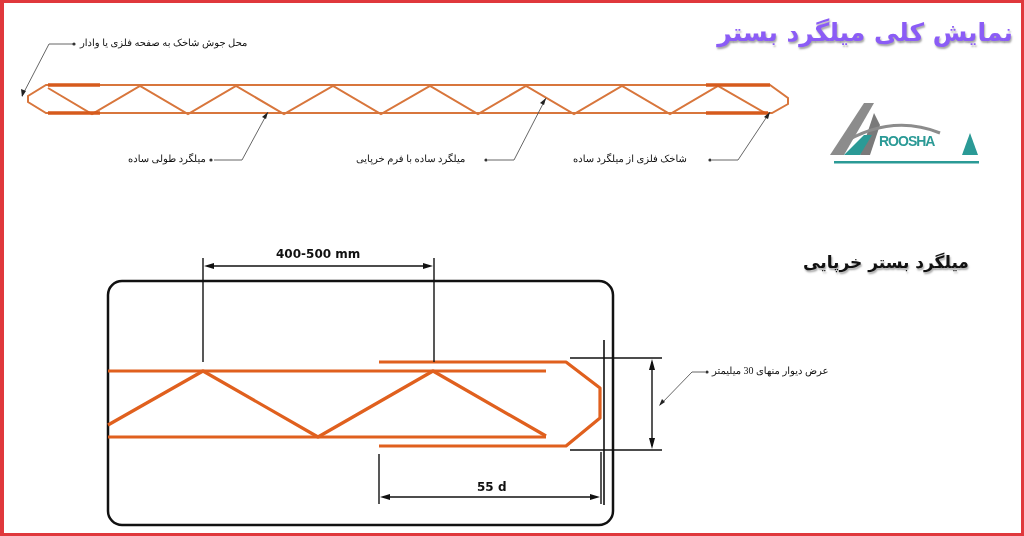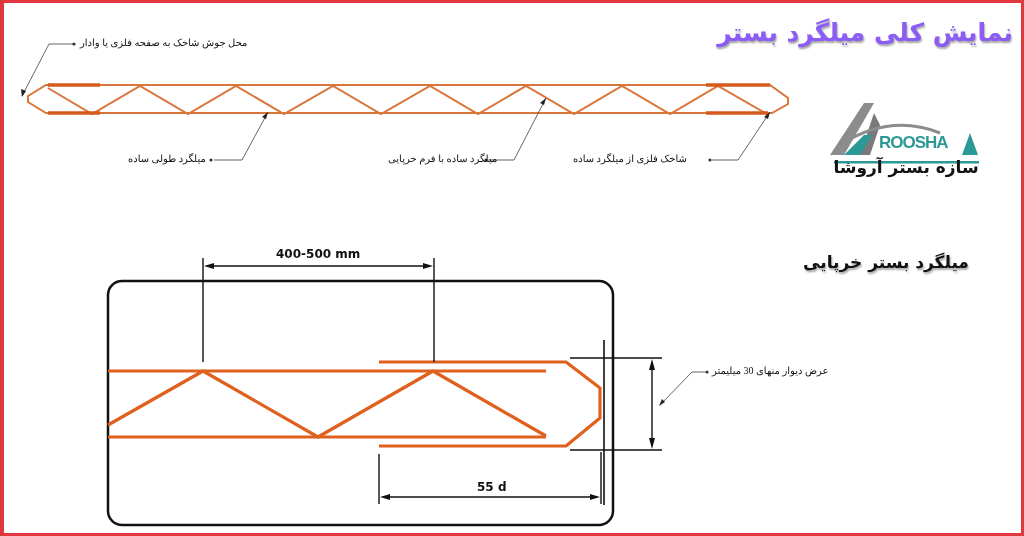--- a/index.html
+++ b/index.html
@@ -4,21 +4,21 @@
 <style>
   html, body { margin:0; padding:0; background:#ffffff; }
   body { width:1024px; height:536px; position:relative; overflow:hidden; font-family:"DejaVu Sans", sans-serif; }
   .frame { position:absolute; left:0; top:0; width:1024px; height:536px; box-sizing:border-box; border:3px solid #e0383c; border-left-width:4px; }
   svg.canvas { position:absolute; left:0; top:0; }
   .title { position:absolute; right:11px; top:18px; font-family:"DejaVu Sans", sans-serif; font-weight:bold; font-size:25px; color:#8b5cf6; direction:rtl; text-shadow:1px 2px 2px rgba(0,0,0,0.35); white-space:nowrap; }
   .subtitle { position:absolute; left:778px; top:252px; width:216px; text-align:center; font-family:"DejaVu Sans", sans-serif; font-weight:bold; font-size:17px; color:#111; direction:rtl; text-shadow:1px 2px 2px rgba(0,0,0,0.35); white-space:nowrap; }
   .lbl { position:absolute; font-size:10px; color:#111; direction:rtl; white-space:nowrap; font-family:Liberation Serif, serif; }
   .dim { position:absolute; font-size:12px; font-weight:bold; color:#111; white-space:nowrap; font-family:"DejaVu Sans", sans-serif;text-align:center; }
   .logo { position:absolute; left:830px; top:95px; width:155px; height:95px; }
-  .logo-word { position:absolute; left:49px; top:38px; font-family:"Liberation Sans", sans-serif; font-size:17px; font-weight:bold; color:#2b9a96; letter-spacing:-1px; }
+  .logo-word { position:absolute; left:49px; top:38px; font-family:"Liberation Sans", sans-serif; font-size:14px; font-weight:bold; color:#2b9a96; letter-spacing:-1px; }
   .logo-fa { position:absolute; left:2px; top:62px; width:148px; text-align:center; font-size:17px; font-weight:bold; color:#111; direction:rtl; font-family:"DejaVu Sans", sans-serif; }
 </style>
 </head>
 <body>
 
 <div class="frame"></div>
 
 <div class="title">نمایش کلی میلگرد بستر</div>
 
 <svg class="canvas" width="1024" height="536" viewBox="0 0 1024 536">
@@ -97,33 +97,32 @@
     <polygon points="600,497 590,494 590,500"></polygon>
   </g>
 
   <polyline points="705,372 692,372 660,405" fill="none" stroke="#555" stroke-width="0.9"></polyline>
   <circle cx="707" cy="372" r="1.6" fill="#333"></circle>
   <polygon points="659,406 662,399 665,402" fill="#222"></polygon>
 </svg>
 
 <div class="lbl" style="left:80px; top:37px;">محل جوش شاخک به صفحه فلزی یا وادار</div>
 <div class="lbl" style="left:128px; top:153px;">میلگرد طولی ساده</div>
-<div class="lbl" style="left:388px; top:153px;">میلگرد ساده با فرم خرپایی</div>
+<div class="lbl" style="left:356px; top:153px;">میلگرد ساده با فرم خرپایی</div>
 <div class="lbl" style="left:573px; top:153px;">شاخک فلزی از میلگرد ساده</div>
 
 <div class="logo">
   <svg width="155" height="70" viewBox="0 0 155 70">
     <polygon points="0,60 34,8 44,8 14,60" fill="#8c8c8c"></polygon>
     <polygon points="30,60 44,18 50,30 40,60" fill="#7a7a7a"></polygon>
     <path d="M10,50 Q60,18 110,38" fill="none" stroke="#8c8c8c" stroke-width="3"></path>
     <polygon points="14,60 34,40 42,40 30,60" fill="#2b9a96"></polygon>
     <rect x="4" y="66" width="145" height="2.5" fill="#2b9a96"></rect>
     <polygon points="140,38 148,60 132,60" fill="#2b9a96"></polygon>
   </svg>
   <div class="logo-word">ROOSHA</div>
-  <div class="logo-fa">سازه بستر آروشا</div>
 </div>
 
 <div class="subtitle">میلگرد بستر خرپایی</div>
 
 <div class="dim" style="left:276px; top:247px;">400-500 mm</div>
 <div class="dim" style="left:477px; top:480px;">55 d</div>
 <div class="lbl" style="left:712px; top:365px;">عرض دیوار منهای 30 میلیمتر</div>
 
 </body></html>

